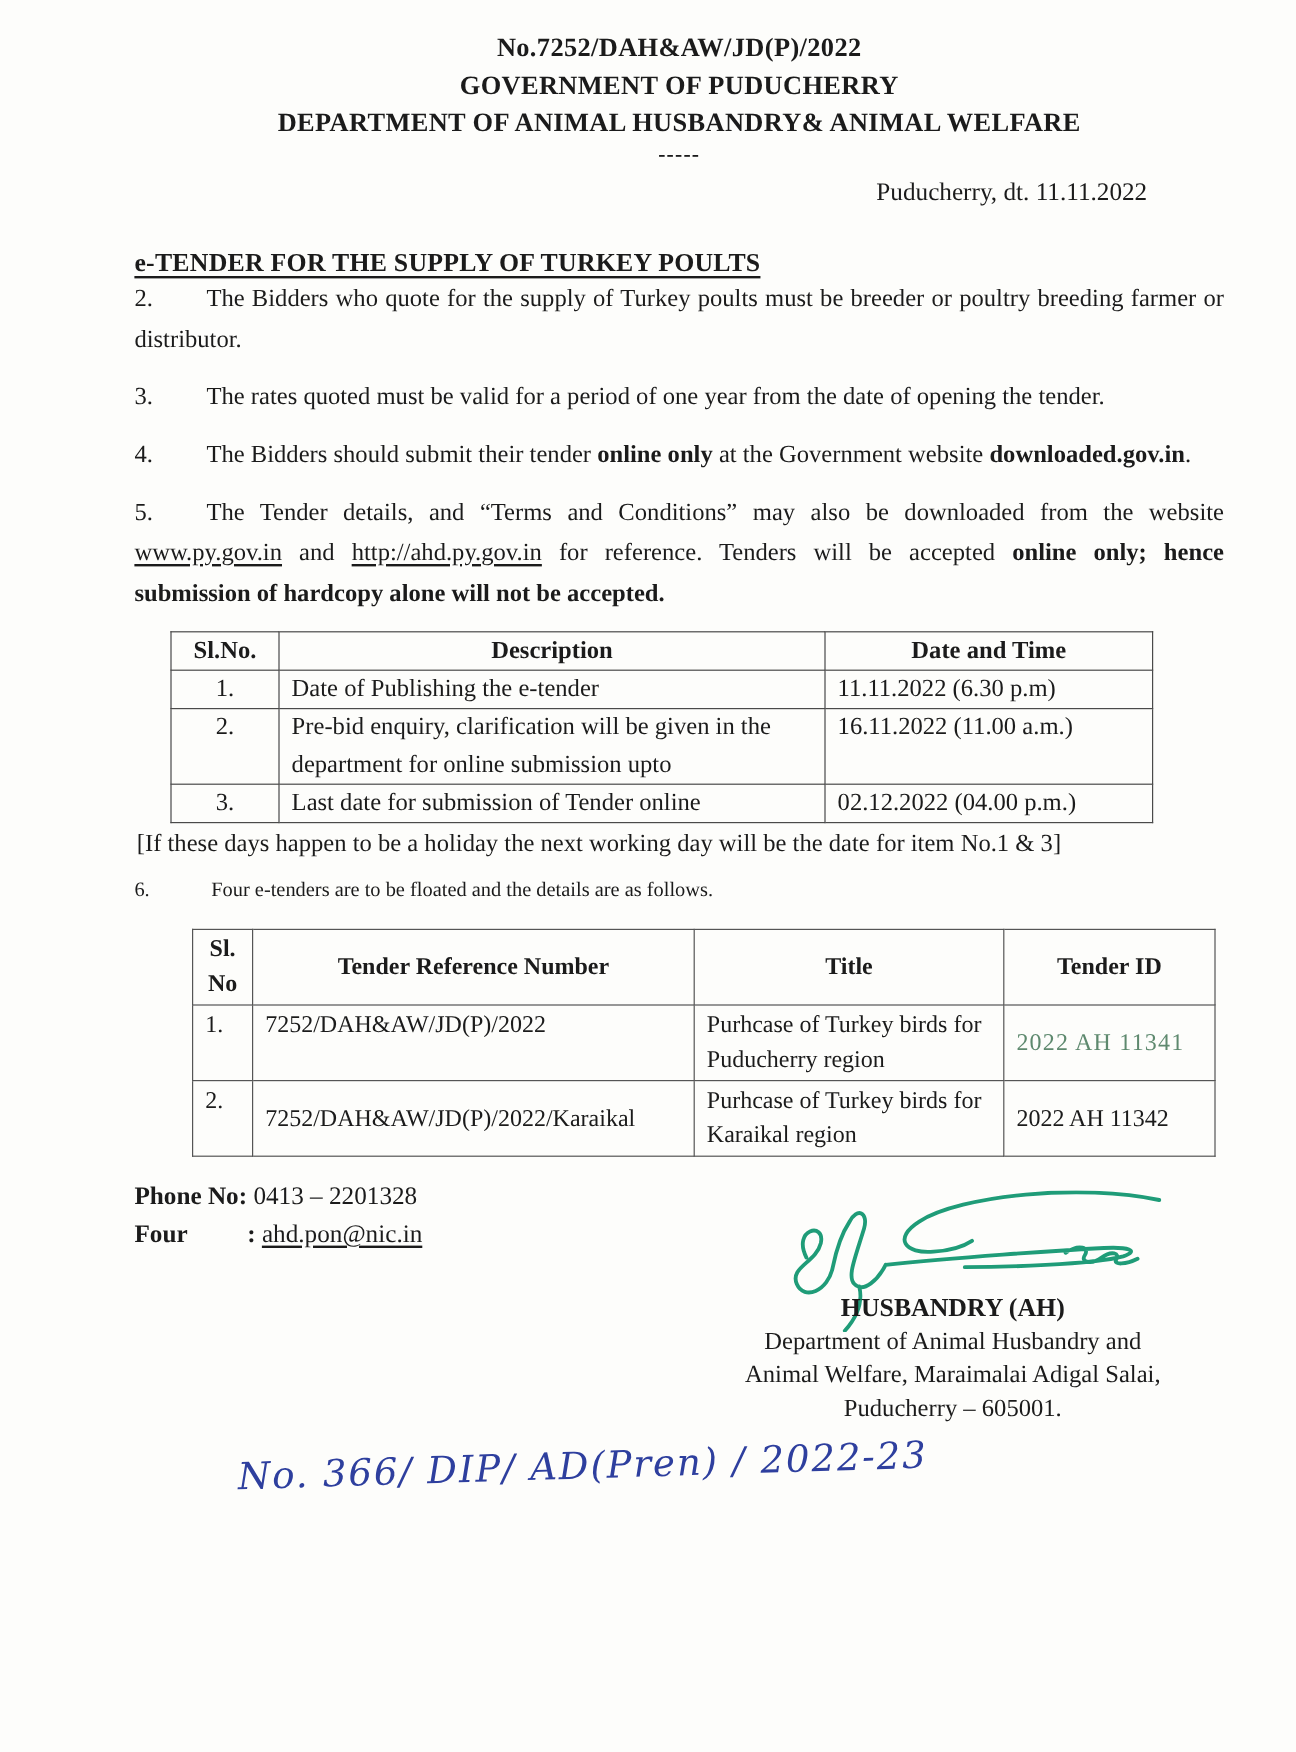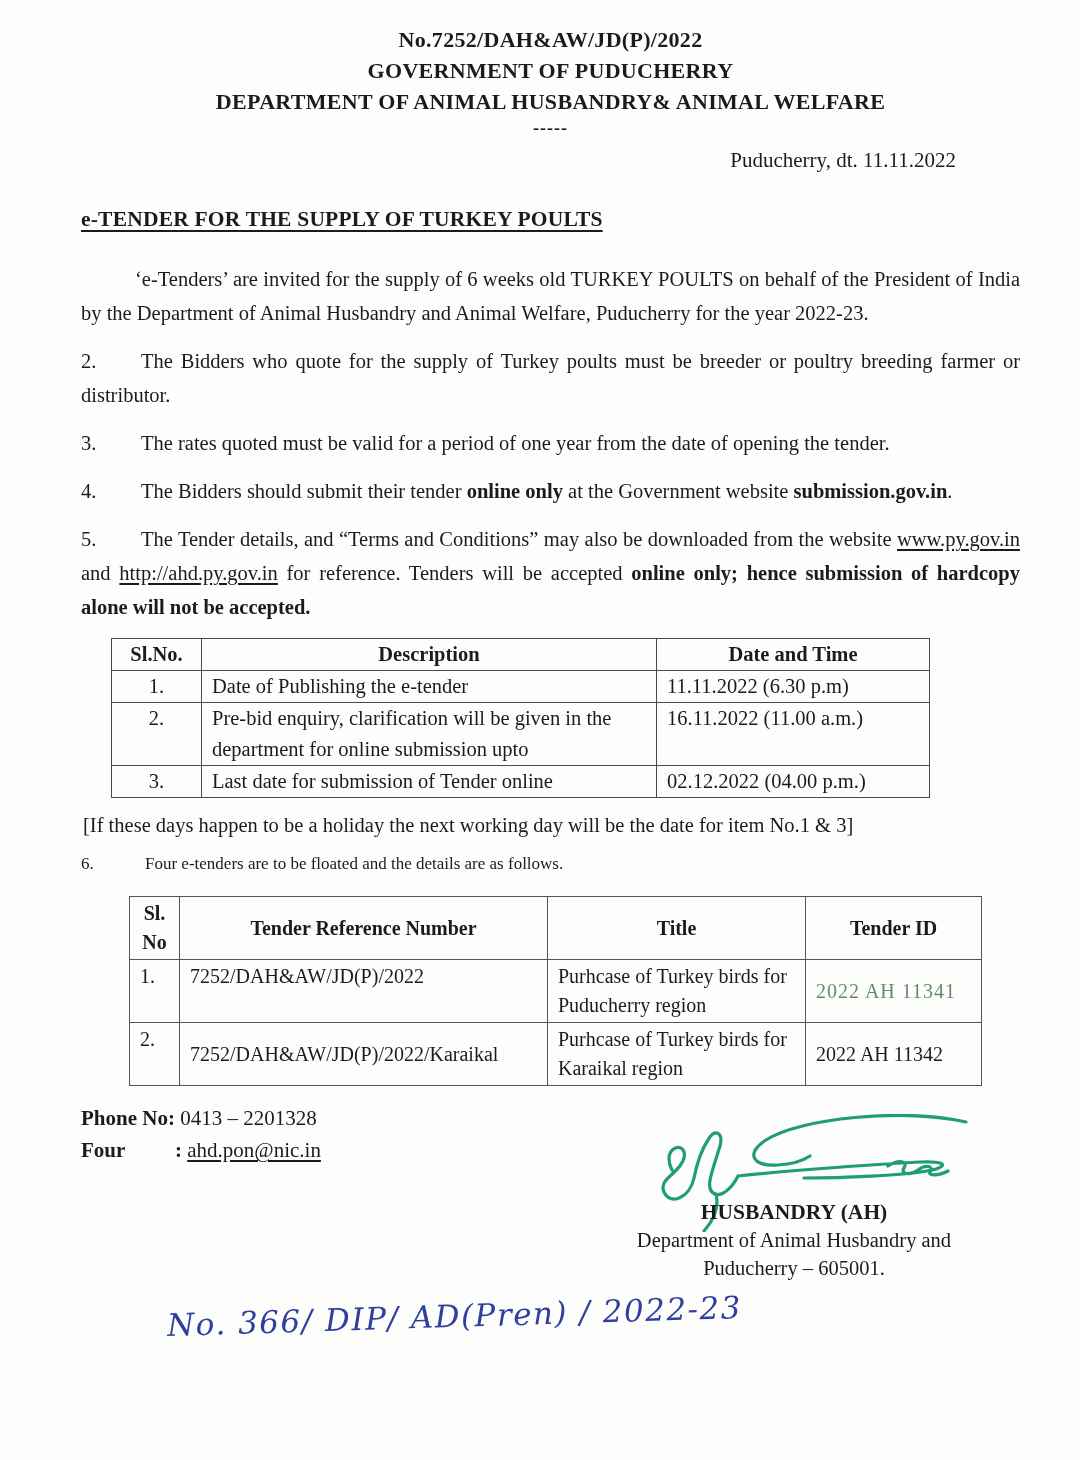--- a/index.html
+++ b/index.html
@@ -4,42 +4,42 @@
 <style>
   * { box-sizing: border-box; margin: 0; padding: 0; }
   html, body { background: #e8e8e6; }
   .page {
     width: 1080px; height: 1460px;
     background: #fdfdfb;
     font-family: "Liberation Serif", serif;
     color: #1b1b1b;
     position: relative;
     overflow: hidden;
-    padding: 24px 60px 0 81px;
+    padding: 24px 60px 0 112px;
     margin: 0 auto;
   }
   
   .hdr { text-align: center; font-weight: 700; font-size: 22px; line-height: 31px; letter-spacing: .3px; }
   .hdr-line { white-space: nowrap; }
   .dashes { text-align: center; font-weight: 700; font-size: 18px; letter-spacing: 1px; line-height: 22px; }
   .dateline { text-align: right; font-size: 21px; line-height: 30px; margin: 6px 64px 0 0; }
   .doctitle {
     text-align: left; font-size: 21.5px; font-weight: 700;
     text-decoration: underline; text-underline-offset: 4px;
     margin-top: 32px; letter-spacing: .2px;
   }
   
   .para { font-size: 20.5px; line-height: 34px; text-align: justify; margin-bottom: 14px; }
   .para.first { margin-top: 30px; text-indent: 54px; }
   .pnum { display: inline-block; width: 60px; text-indent: 0; }
   .b { font-weight: 700; }
   .u { text-decoration: underline; text-underline-offset: 3px; }
   
   table.sched {
-    border-collapse: collapse; margin: 6px 0 12px 30px;
+    border-collapse: collapse; margin: 6px 0 2px 30px;
     width: 818px; font-size: 20.5px; table-layout: fixed;
   }
   .sched th, .sched td { border: 1.6px solid #4a4a4a; padding: 0 10px; line-height: 31px; vertical-align: top; }
   .sched th { font-weight: 700; text-align: center; }
   .cellc { text-align: center; }
   .tblnote { font-size: 20.5px; line-height: 30px; margin: 2px 0 0 2px; }
   
   .para6 { font-size: 17px; line-height: 24px; margin-top: 12px; }
   .para6 .pnum { width: 64px; }
   
@@ -80,27 +80,26 @@
   <div class="hdr">
     <div class="hdr-line">No.7252/DAH&amp;AW/JD(P)/2022</div>
     <div class="hdr-line">GOVERNMENT OF PUDUCHERRY</div>
     <div class="hdr-line">DEPARTMENT OF ANIMAL HUSBANDRY&amp; ANIMAL WELFARE</div>
   </div>
   <div class="dashes">-----</div>
   <div class="dateline">Puducherry, dt. 11.11.2022</div>
   <div class="doctitle">e-TENDER FOR THE SUPPLY OF TURKEY POULTS</div>
 
   
-  <p class="para first">‘e-Tenders’ are invited for the supply of 6 weeks old TURKEY POULTS on behalf of the President of India by the Department of Animal Husbandry and Animal Welfare, Puducherry for the year 2022-23.</p>
 
   <p class="para"><span class="pnum">2.</span><span>The Bidders who quote for the supply of Turkey poults must be breeder or poultry breeding farmer or distributor.</span></p>
 
   <p class="para"><span class="pnum">3.</span><span>The rates quoted must be valid for a period of one year from the date of opening the tender.</span></p>
 
-  <p class="para"><span class="pnum">4.</span><span>The Bidders should submit their tender </span><span class="b">online only</span><span> at the Government website </span><span class="b">submission.gov.in</span><span>.</span></p>
+  <p class="para"><span class="pnum">4.</span><span>The Bidders should submit their tender </span><span class="b">online only</span><span> at the Government website </span><span class="b">downloaded.gov.in</span><span>.</span></p>
 
   <p class="para"><span class="pnum">5.</span><span>The Tender details, and “Terms and Conditions” may also be downloaded from the website </span><span class="u">www.py.gov.in</span><span> and </span><span class="u">http://ahd.py.gov.in</span><span> for reference.  Tenders will be accepted </span><span class="b">online only; hence submission of hardcopy alone will not be accepted.</span></p>
 
   
   <table class="sched">
     <colgroup>
         <col style="width:90px">
         <col style="width:455px">
         <col style="width:273px">
       </colgroup>
@@ -175,19 +174,20 @@
     <svg class="sig-svg" width="330" height="118" viewBox="0 0 330 118">
       <path d="M322 8 C258 -6 156 4 122 26 C100 40 110 53 134 51 C150 50 160 46 166 42
                M28 56 C16 32 44 26 40 44 C36 60 14 64 20 78 C26 92 46 84 50 64
                C54 44 60 32 64 26 C70 14 80 18 76 32 C68 58 62 72 68 78 C76 86 88 74 94 62
                M72 80 C76 96 68 108 60 117
                M94 62 C150 56 238 50 276 48 C296 47 306 50 292 55 C266 62 190 64 160 64
                M244 52 C256 44 264 48 260 54 C256 60 266 62 274 56 C282 50 290 52 286 58 C284 62 294 62 304 57" fill="none" stroke="#1f9c78" stroke-width="3.2" stroke-linecap="round"></path>
     </svg>
     <div class="designation">HUSBANDRY (AH)</div>
     <div class="dept">Department of Animal Husbandry and</div>
+    <div class="dept">Animal Welfare, Maraimalai Adigal Salai,</div>
     <div class="dept">Puducherry – 605001.</div>
   </div>
 
   
   <div class="hand" style="color:#2e3f9e">No. 366/ DIP/ AD(Pren) / 2022-23</div>
 
 </div>
 
 </body></html>

